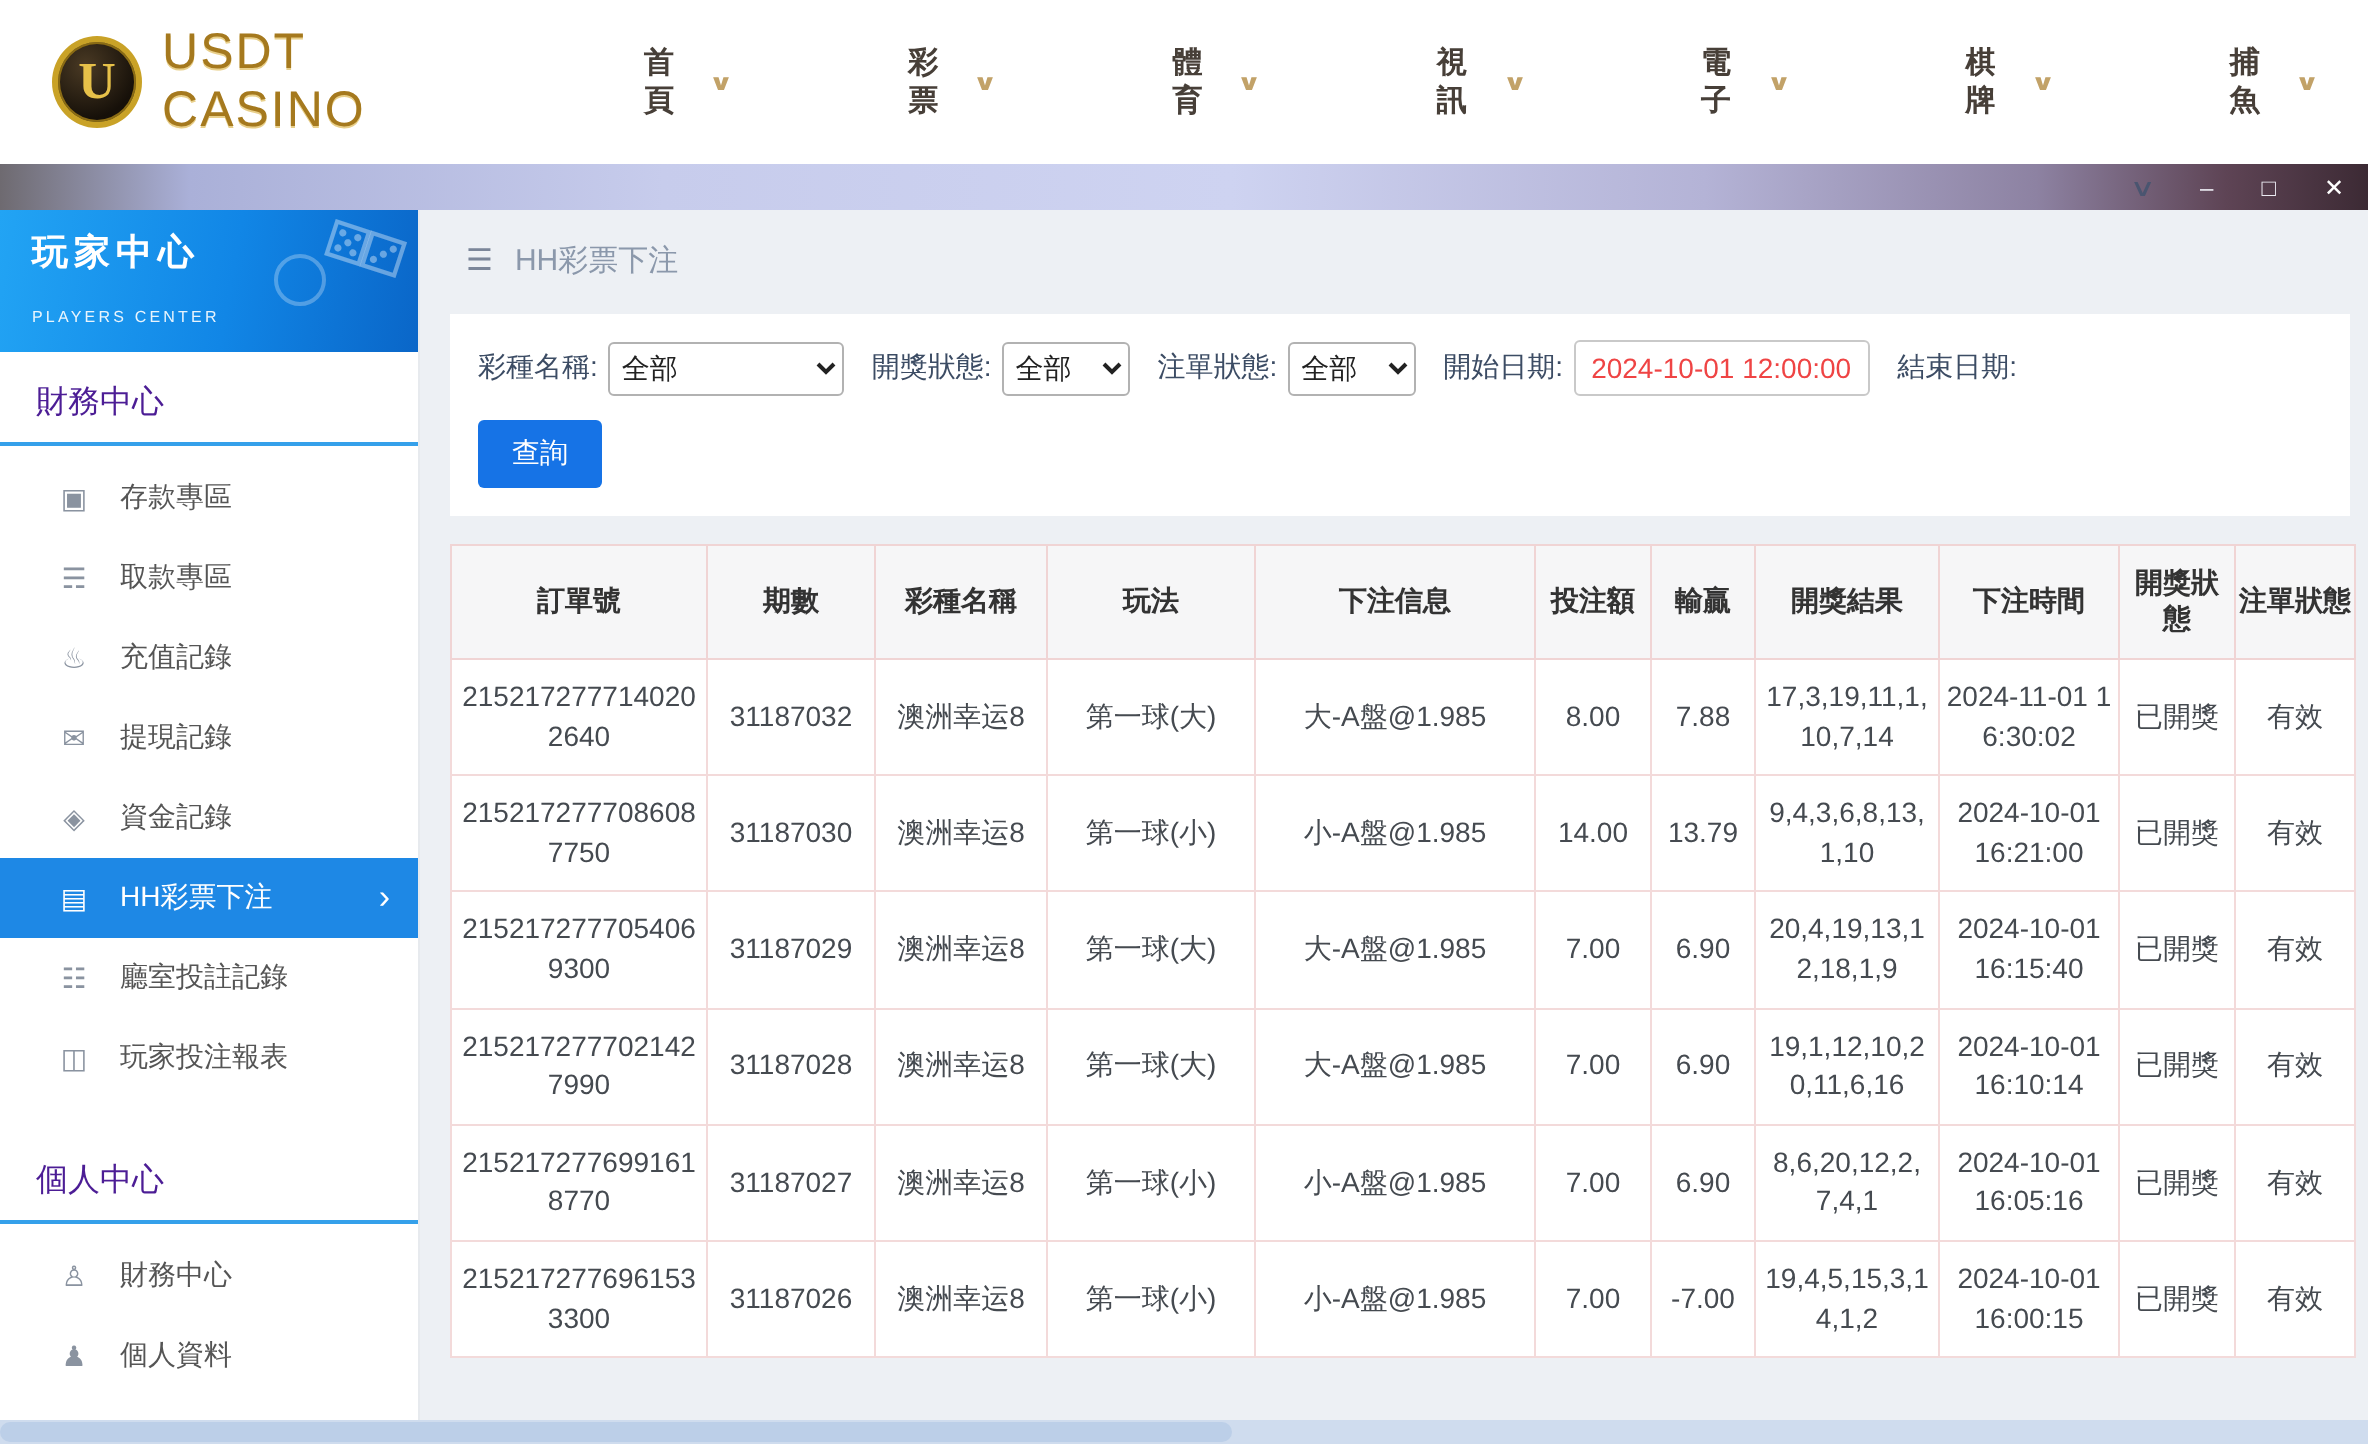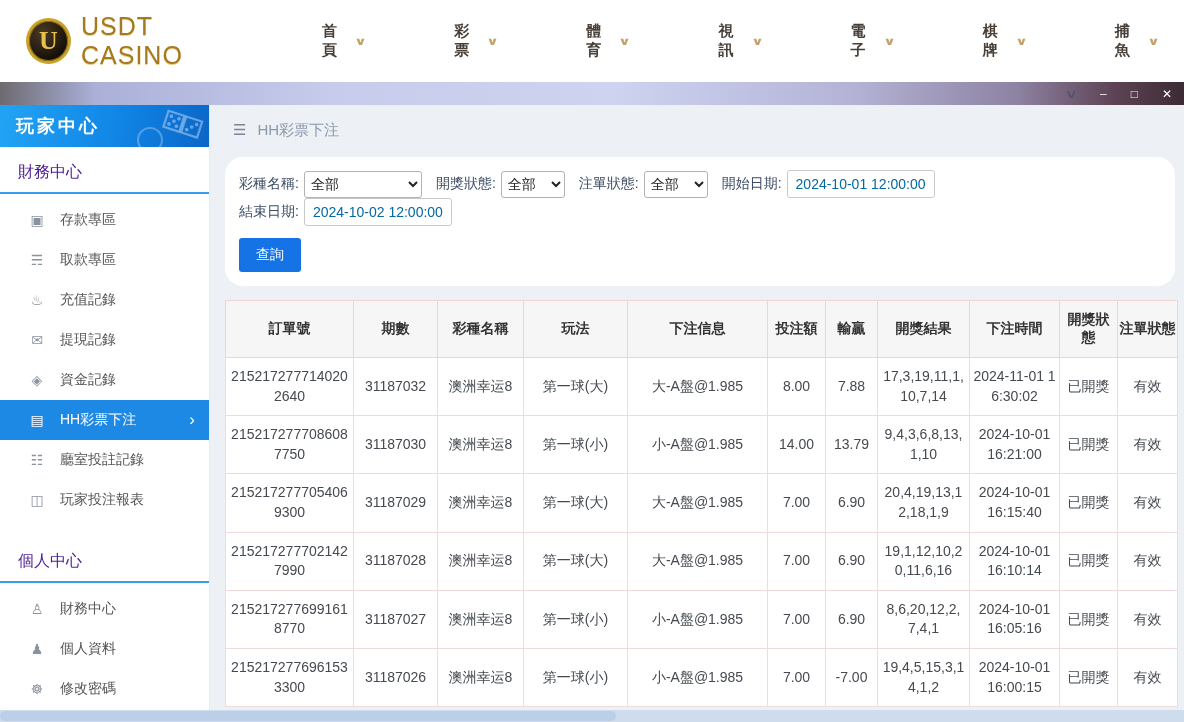--- a/index.html
+++ b/index.html
@@ -39,21 +39,21 @@
   .tb-chev { color:#4a5570; transform:scaleX(1.5); }
   .tb-min, .tb-max { color:#ecebf2; }
   .tb-close { color:#ffffff; }
 
   
   .workspace { display:flex; height:617px; }
 
   
   .sidebar { width:210px; background:#fff; flex:0 0 210px; border-right:1px solid #e7eaee; }
   .side-header {
-    height:42px; position:relative; overflow:hidden;
+    height:71px; position:relative; overflow:hidden;
     background:linear-gradient(100deg,#22a4f4 0%,#1186e6 55%,#0a66c8 100%);
     color:#fff; padding:9px 0 0 16px;
   }
   .side-title { font-size:18px; font-weight:bold; letter-spacing:3px; }
   .side-sub { font-size:8px; letter-spacing:1.6px; margin-top:16px; opacity:.9; }
   .side-deco { position:absolute; right:10px; top:4px; font-size:26px; color:rgba(255,255,255,.38); transform:rotate(18deg); letter-spacing:-4px; }
   .side-deco2 { position:absolute; right:46px; top:22px; width:26px; height:26px; border-radius:50%; border:2px solid rgba(255,255,255,.28); }
 
   .section-title {
     font-size:16px; color:#4c1d95; padding:15px 0 9px 18px;
@@ -67,33 +67,33 @@
   .mi-icon { width:18px; text-align:center; color:#8a93a0; font-size:14px; }
   .menu-item.active { background:#1e88e5; color:#fff; }
   .menu-item.active .mi-icon { color:#fff; }
   .mi-arrow { position:absolute; right:14px; font-size:17px; color:#fff; }
 
   
   .main { flex:1; background:#edf0f4; overflow:hidden; }
   .breadcrumb { height:50px; display:flex; align-items:center; gap:11px; padding-left:23px; color:#8b98ab; font-size:15px; }
   .bc-menu { font-size:15px; color:#7b8699; cursor:pointer; }
 
-  .filter-card { background:#fff; margin:2px 9px 14px 15px; padding:13px 14px 14px;border-radius:18px; }
+  .filter-card { background:#fff; margin:2px 9px 14px 15px; padding:13px 14px 14px; }
   .filter-row { display:flex; align-items:center; flex-wrap:wrap; }
   .f-group { display:flex; align-items:center; margin-right:14px; }
   .f-label { font-size:14px; color:#3c4c64; margin-right:5px; white-space:nowrap; }
   select {
     font-size:14px; padding:3px 2px; height:27px;
     border:1px solid #b2b2b2; border-radius:3px; background:#fff; color:#222;
     font-family:inherit; cursor:pointer;
   }
   .sel-wide { width:118px; }
   .sel-small { width:64px; }
   input[type="text"] {
-    width:148px; height:28px; padding:4px 8px; font-size:14px; color:#0369a1;
+    width:148px; height:28px; padding:4px 8px; font-size:14px; color:#ef4444;
     border:1px solid #c9c9c9; border-radius:3px; font-family:inherit;
   }
   .btn-row { margin-top:12px; }
   .btn-primary {
     background:#1673e6; color:#fff; border:none; border-radius:3px;
     padding:8px 17px; font-size:14px; cursor:pointer; font-family:inherit;
   }
 
   
   .table-card { background:#fff; margin:0 9px 0 15px; }
@@ -251,21 +251,20 @@
           <select class="sel-small">
             <option>全部</option>
           </select>
         </div>
         <div class="f-group">
           <span class="f-label">開始日期:</span>
           <input type="text" value="2024-10-01 12:00:00" style="">
         </div>
         <div class="f-group">
           <span class="f-label">結束日期:</span>
-          <input type="text" value="2024-10-02 12:00:00" style="">
         </div>
       </div>
       <div class="btn-row">
         <button class="btn-primary">查詢</button>
       </div>
     </div>
 
     <div class="table-card">
       <table>
         <colgroup>

